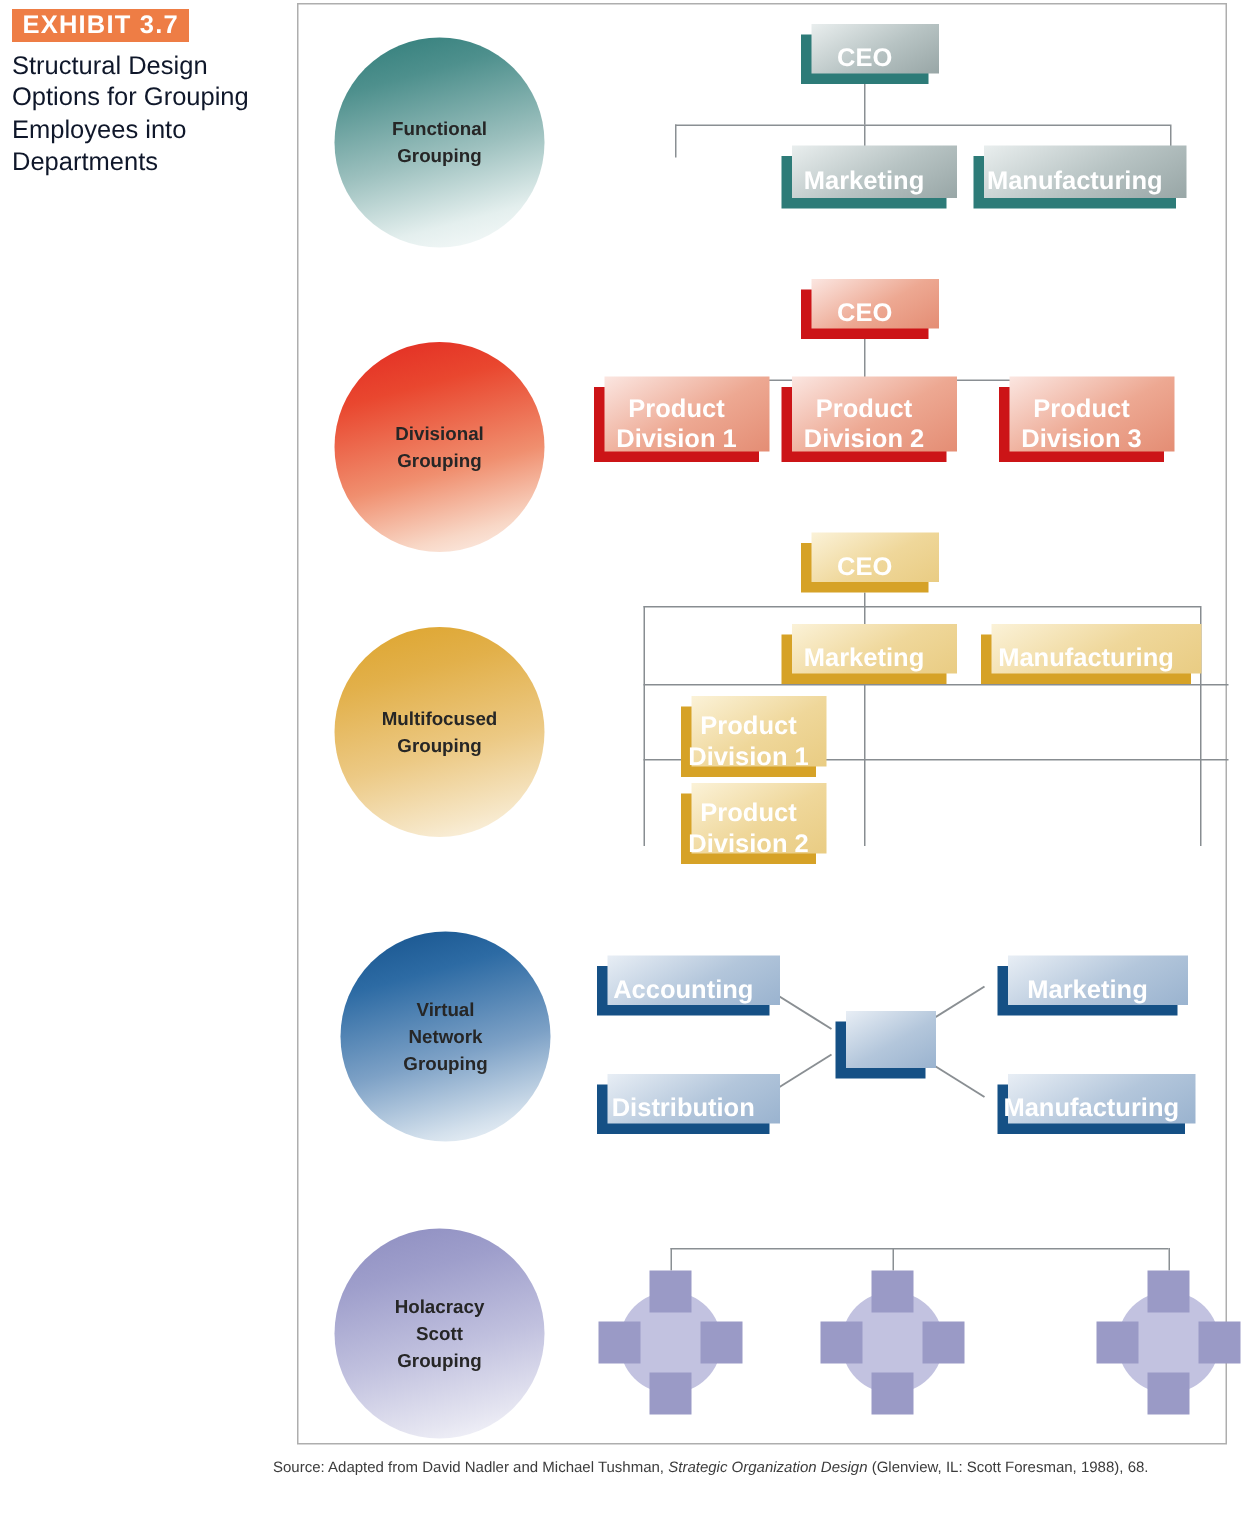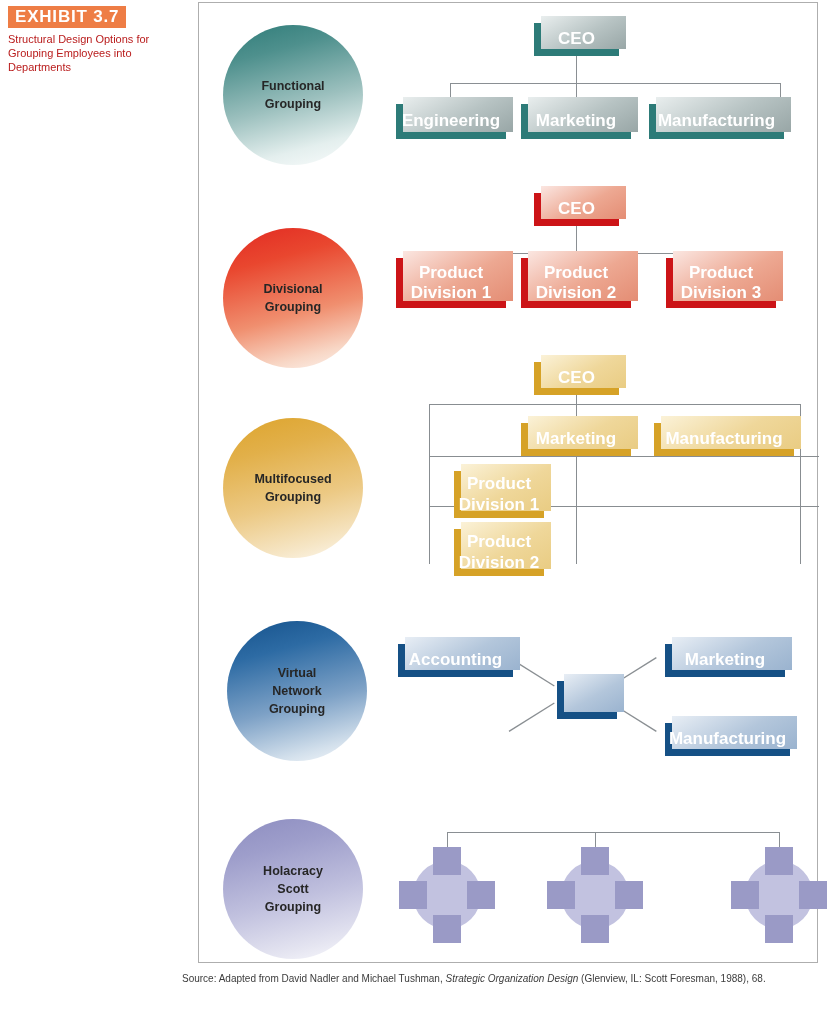--- a/index.html
+++ b/index.html
@@ -10,21 +10,21 @@
   }
 
   
   #caption{position:absolute;left:8px;top:6px;width:180px;}
   .exhibit-badge{
     display:inline-block;background:#ee7d45;color:#ffffff;
     font-size:17px;font-weight:bold;letter-spacing:.8px;
     padding:2px 7px 3px 7px;line-height:1;
   }
   .caption-text{
-    margin-top:5px;font-size:11px;line-height:1.25;color:#b91c1c;
+    margin-top:5px;font-size:17px;line-height:1.25;color:#0f172a;
     font-weight:400;
   }
 
   
   #frame{
     position:absolute;left:198px;top:2px;width:620px;height:961px;
     border:1px solid #aeaeae;background:#ffffff;box-sizing:border-box;
   }
 
   .row{position:absolute;left:0;width:620px;}
@@ -109,24 +109,20 @@
     <div class="conn vline" style="left:377px;top:52px;height:28px;"></div>
     <div class="conn hline" style="left:251px;top:80px;width:330px;"></div>
     <div class="conn vline" style="left:251px;top:80px;height:22px;"></div>
     <div class="conn vline" style="left:377px;top:80px;height:22px;"></div>
     <div class="conn vline" style="left:581px;top:80px;height:22px;"></div>
 
     <div class="box b-teal" style="left:335px;top:20px;width:85px;height:33px;">
       <span class="plate"></span>
       <span>CEO</span>
     </div>
-    <div class="box b-teal" style="left:197px;top:101px;width:110px;height:35px;">
-      <span class="plate"></span>
-      <span>Engineering</span>
-    </div>
     <div class="box b-teal" style="left:322px;top:101px;width:110px;height:35px;">
       <span class="plate"></span>
       <span>Marketing</span>
     </div>
     <div class="box b-teal" style="left:450px;top:101px;width:135px;height:35px;">
       <span class="plate"></span>
       <span>Manufacturing</span>
     </div>
   </div>
 
@@ -234,20 +230,24 @@
       <line x1="310" y1="60" x2="358" y2="90" stroke="#8a8f93" stroke-width="1.4"></line>
       <line x1="310" y1="138" x2="358" y2="108" stroke="#8a8f93" stroke-width="1.4"></line>
       <line x1="418" y1="90" x2="466" y2="60" stroke="#8a8f93" stroke-width="1.4"></line>
       <line x1="418" y1="108" x2="466" y2="138" stroke="#8a8f93" stroke-width="1.4"></line>
     </svg>
 
     <div class="box b-blue" style="left:199px;top:43px;width:115px;height:33px;justify-content:center;">
       <span class="plate"></span>
       <span>Accounting</span>
     </div>
+    <div class="box b-blue" style="left:199px;top:122px;width:115px;height:33px;">
+      <span class="plate"></span>
+      <span>Distribution</span>
+    </div>
     <div class="box b-blue" style="left:466px;top:43px;width:120px;height:33px;">
       <span class="plate"></span>
       <span>Marketing</span>
     </div>
     <div class="box b-blue" style="left:466px;top:122px;width:125px;height:33px;">
       <span class="plate"></span>
       <span>Manufacturing</span>
     </div>
     <div class="box b-blue" style="left:358px;top:80px;width:60px;height:38px;">
       <span class="plate"></span>

